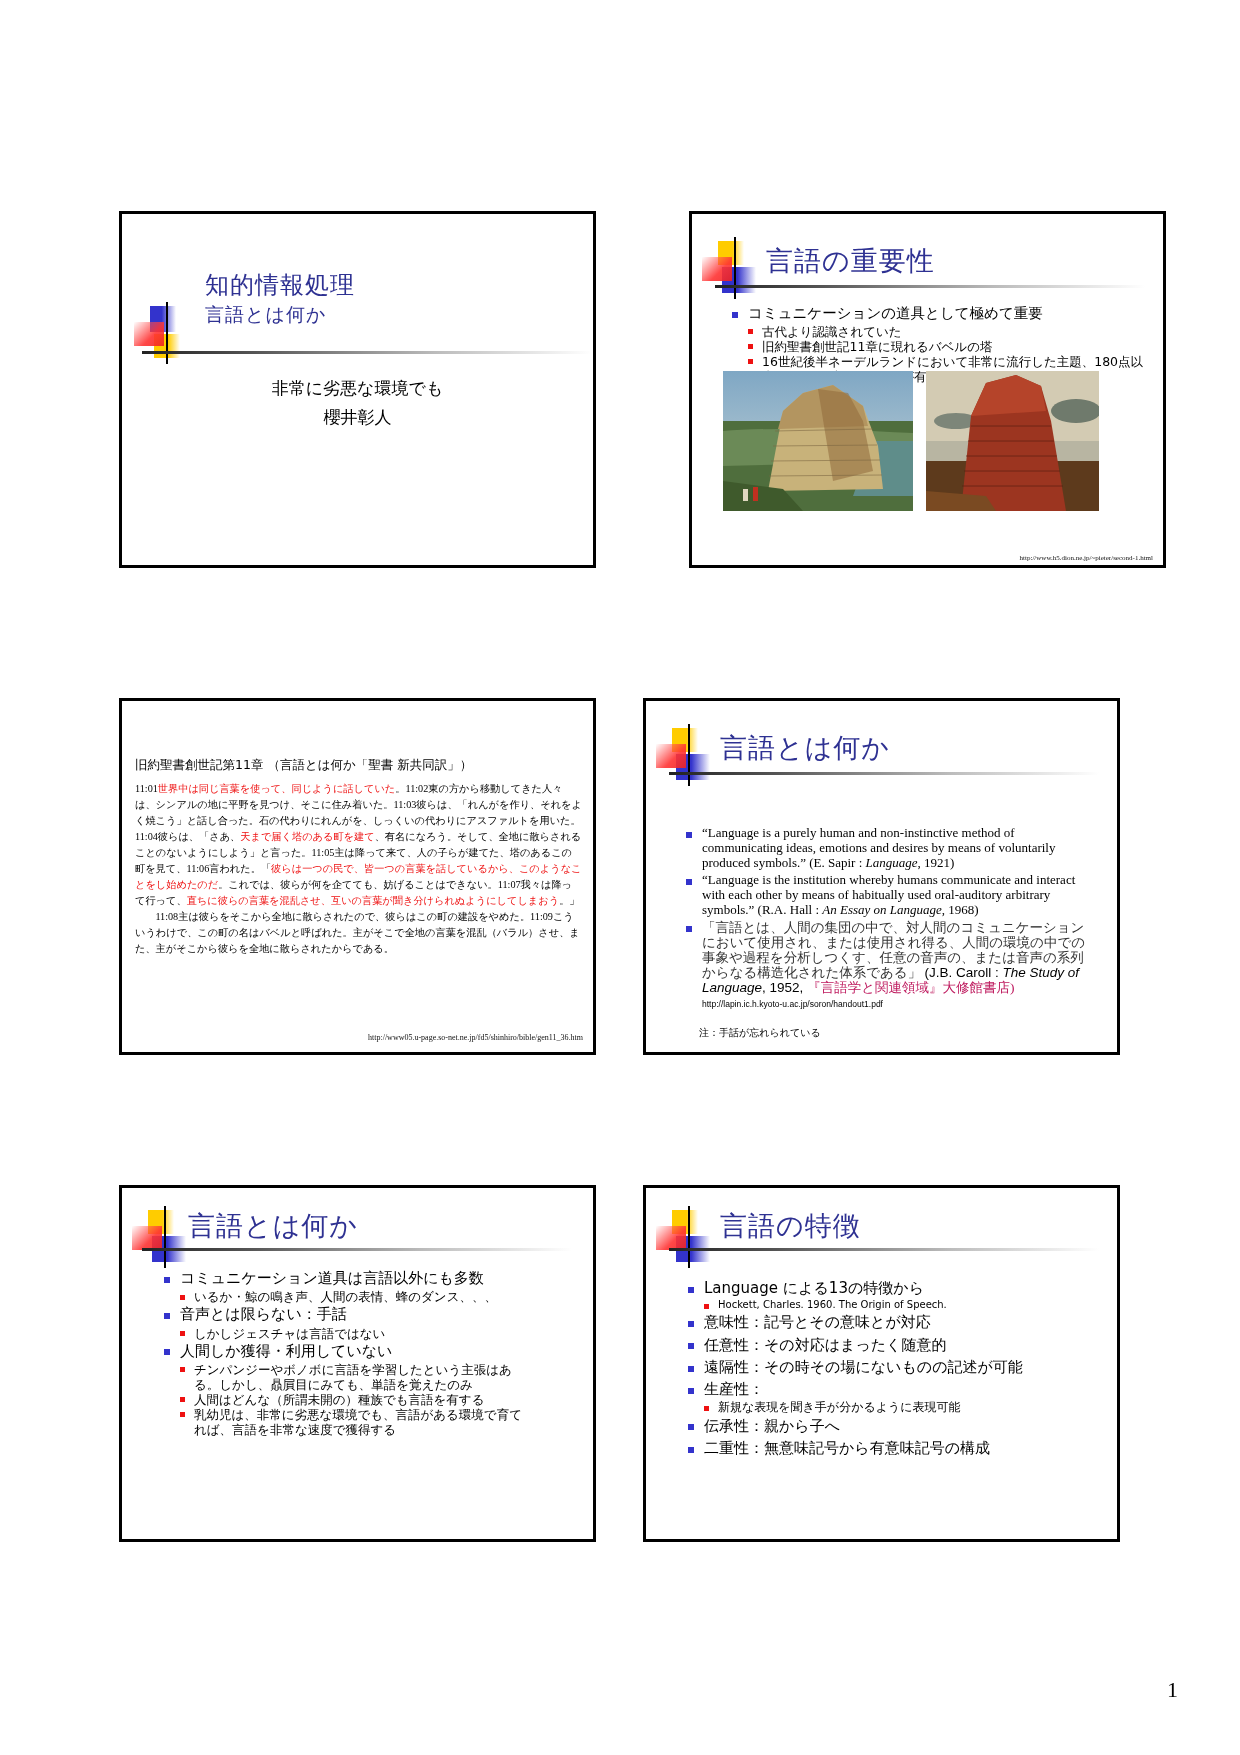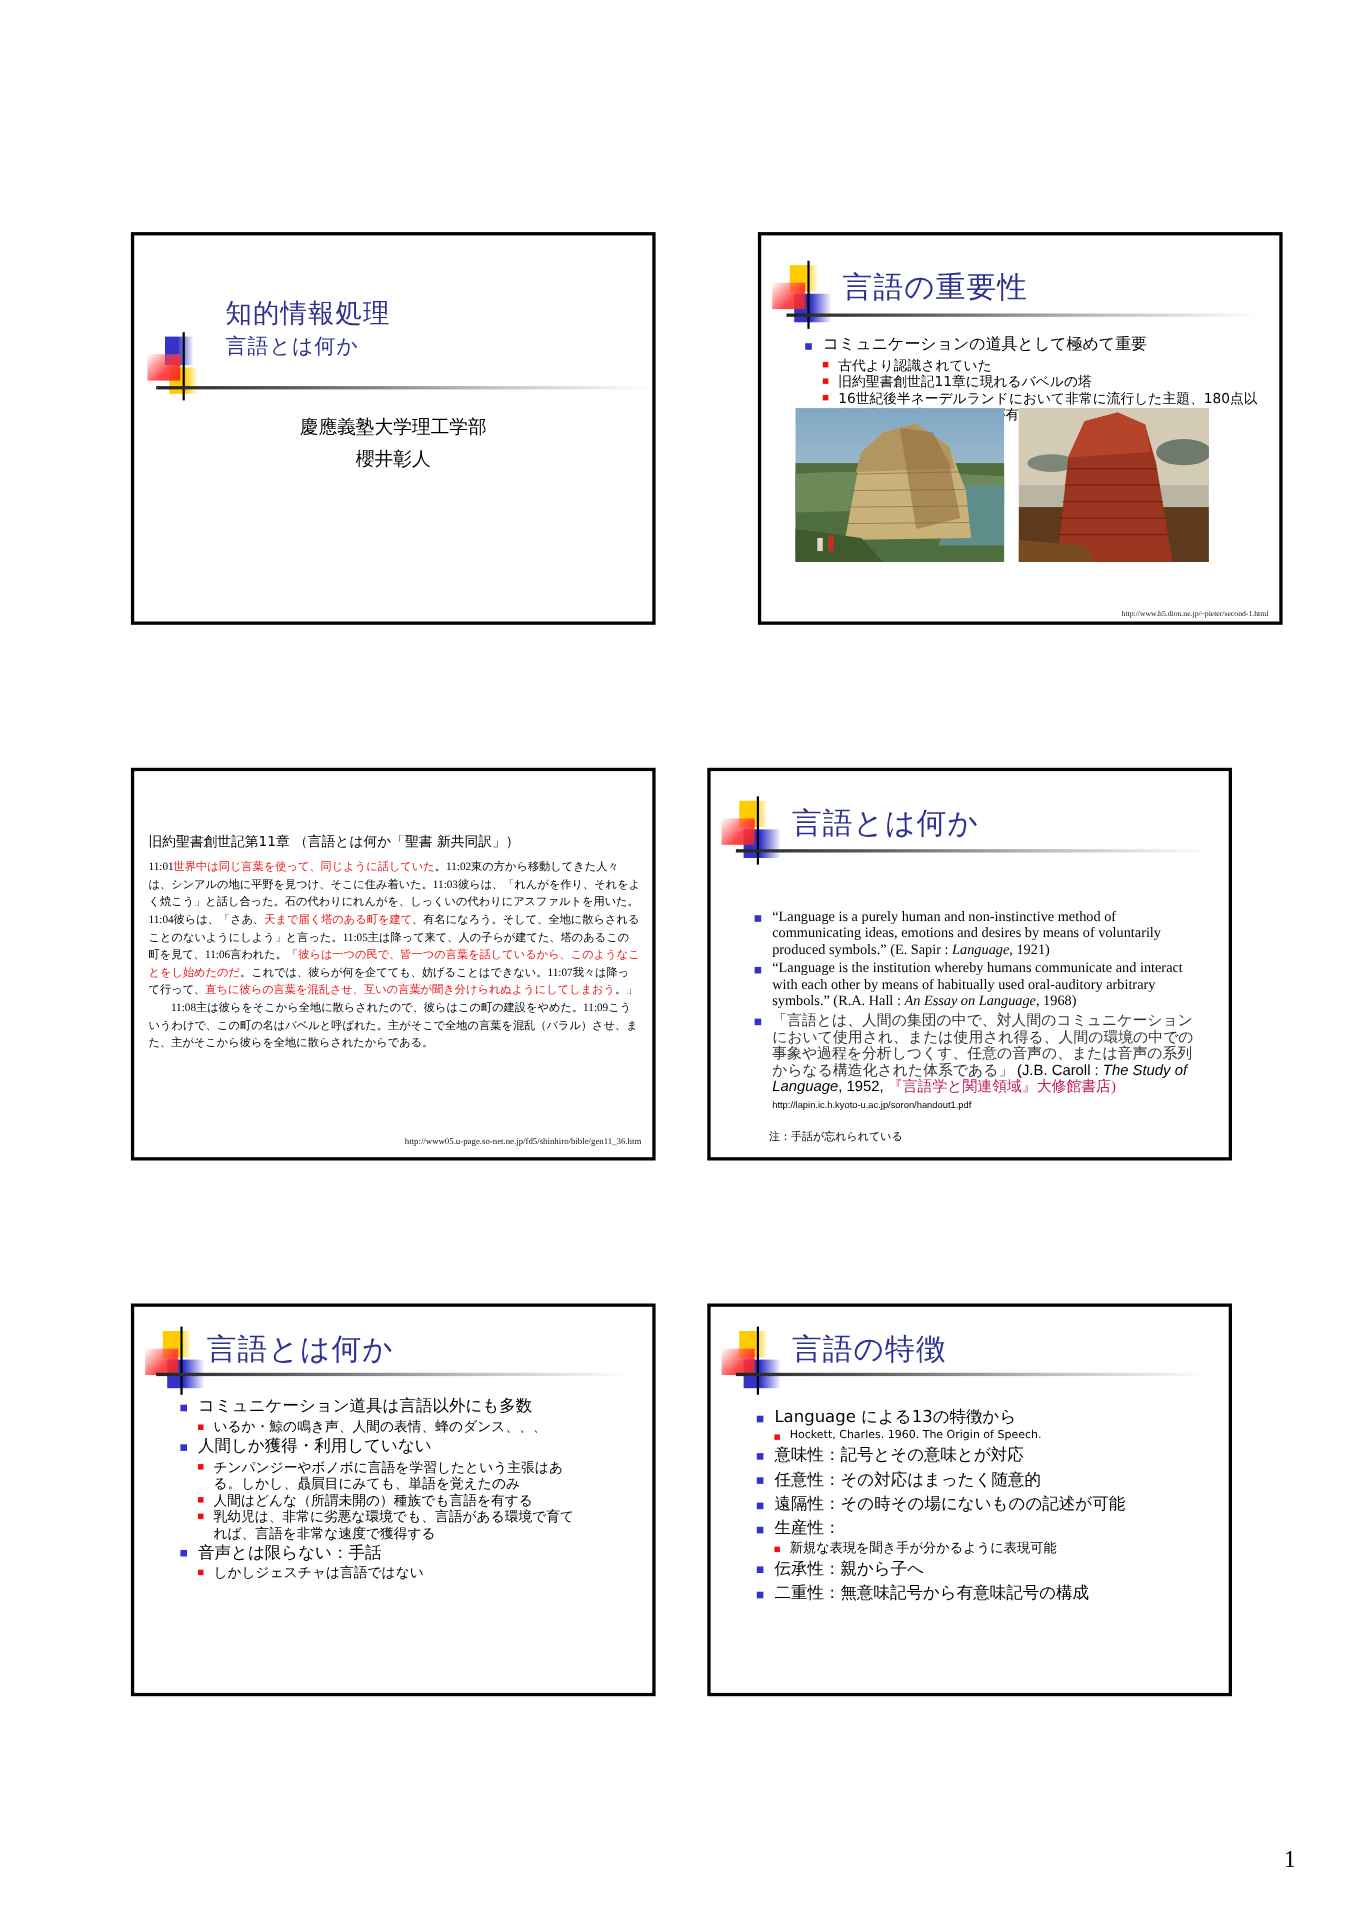--- a/index.html
+++ b/index.html
@@ -57,21 +57,21 @@
 <div class="slide" id="s1">
   <div class="logo title-logo" style="left:12px; top:92px;">
     <div class="sq-b"></div>
       <div class="sq-y"></div>
       <div class="sq-r"></div>
       <div class="vline"></div>
   </div>
   <div class="rule" style="left:20px; top:137px; width:450px;"></div>
   <div class="stitle" style="left:83px; top:55px; font-size:24px;">知的情報処理</div>
   <div class="stitle" style="left:83px; top:88px; font-size:19px;">言語とは何か</div>
-  <div style="position:absolute; left:0; width:100%; top:163px; text-align:center; font-size:17px;">慶應義塾大学理工学部</div>
+  <div style="position:absolute; left:0; width:100%; top:163px; text-align:center; font-size:17px;">非常に劣悪な環境でも</div>
   <div style="position:absolute; left:0; width:100%; top:192px; text-align:center; font-size:17px;">櫻井彰人</div>
 </div>
 
 <div class="slide" id="s2">
   <div class="logo" style="left:10px; top:27px;">
     <div class="sq-y"></div>
       <div class="sq-b"></div>
       <div class="sq-r"></div>
       <div class="vline"></div>
   </div>
@@ -173,32 +173,32 @@
       <div class="vline"></div>
   </div>
   <div class="rule" style="left:20px; top:60px; width:430px;"></div>
   <div class="stitle" style="left:66px; top:20px;">言語とは何か</div>
   <ul class="b1" style="left:40px; top:82px; width:420px; font-size:15px;">
     <li><span>コミュニケーション道具は言語以外にも多数</span>
       <ul class="b2" style="font-size:12.5px;">
           <li>いるか・鯨の鳴き声、人間の表情、蜂のダンス、、、</li>
         </ul>
     </li>
+    <li><span>音声とは限らない：手話</span>
+      <ul class="b2" style="font-size:12.5px;">
+          <li>しかしジェスチャは言語ではない</li>
+        </ul>
+    </li>
     <li><span>人間しか獲得・利用していない</span>
       <ul class="b2" style="font-size:12.5px; width:345px;">
         <li>チンパンジーやボノボに言語を学習したという主張はある。しかし、贔屓目にみても、単語を覚えたのみ</li>
         <li>人間はどんな（所謂未開の）種族でも言語を有する</li>
         <li>乳幼児は、非常に劣悪な環境でも、言語がある環境で育てれば、言語を非常な速度で獲得する</li>
       </ul>
     </li>
-    <li><span>音声とは限らない：手話</span>
-      <ul class="b2" style="font-size:12.5px;">
-          <li>しかしジェスチャは言語ではない</li>
-        </ul>
-    </li>
   </ul>
 </div>
 
 <div class="slide" id="s6">
   <div class="logo" style="left:10px; top:22px;">
     <div class="sq-y"></div>
       <div class="sq-b"></div>
       <div class="sq-r"></div>
       <div class="vline"></div>
   </div>

